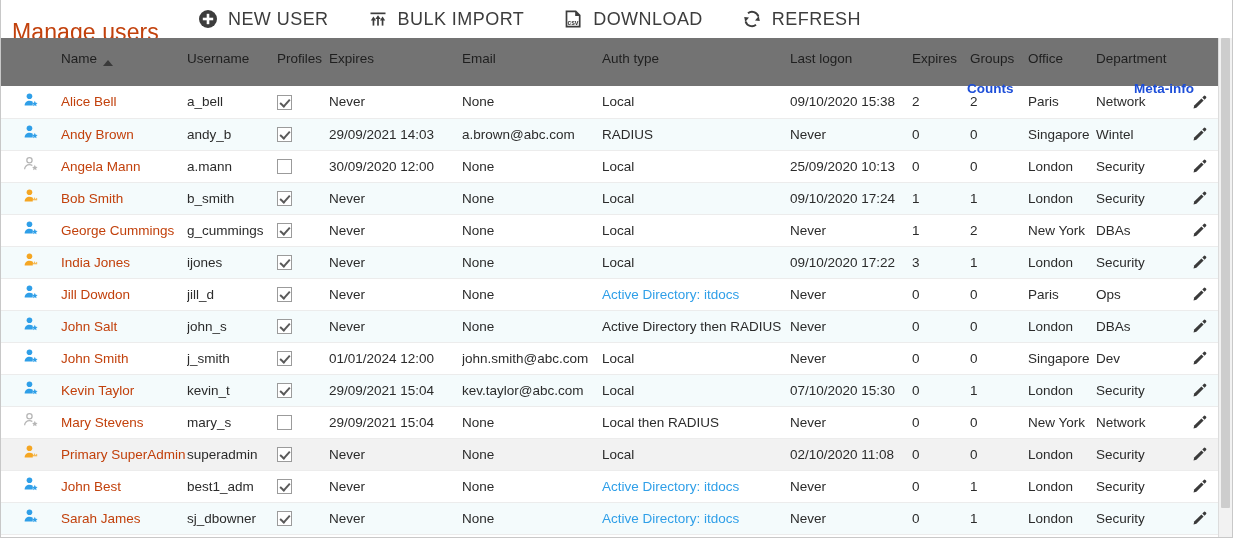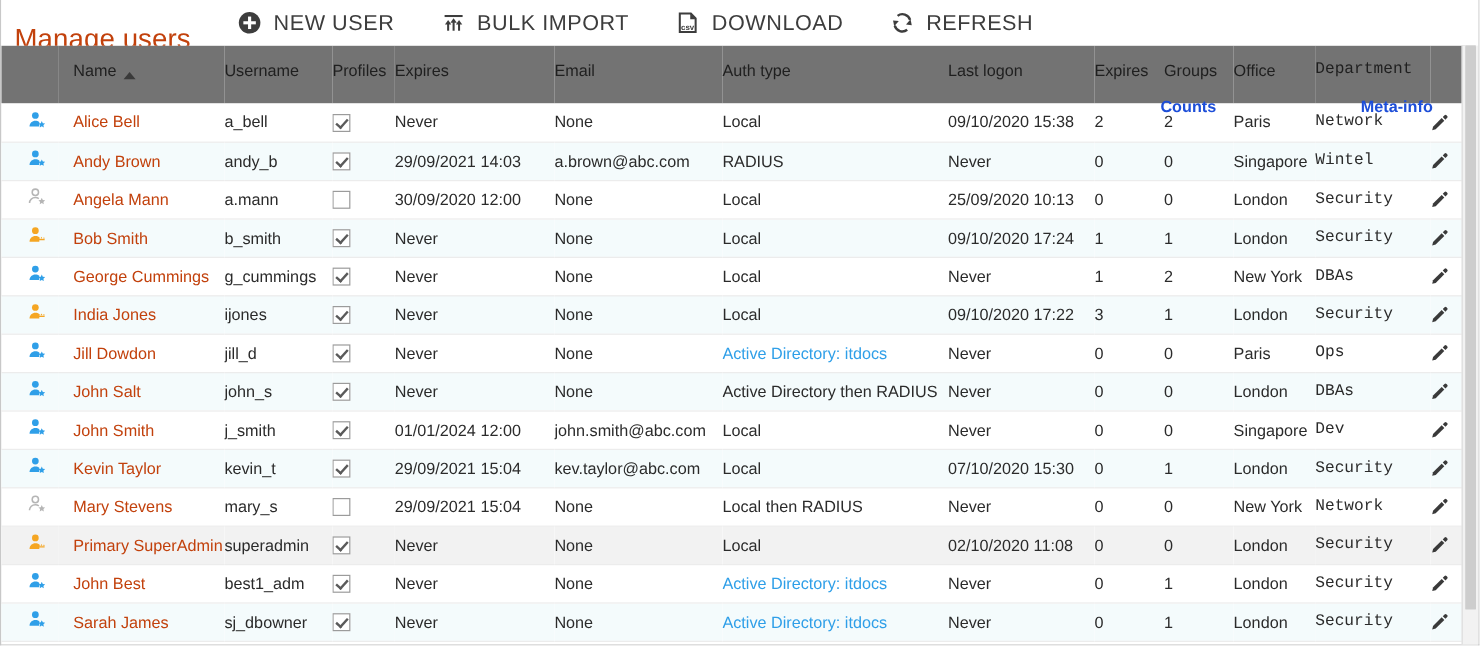--- a/index.html
+++ b/index.html
@@ -126,21 +126,21 @@
   .c-name    { width: 138px; }
   .c-user    { width: 90px;  }
   .c-enabled { width: 52px;  }
   .c-expires { width: 133px; }
   .c-email   { width: 140px; }
   .c-auth    { width: 188px; }
   .c-logon   { width: 122px; }
   .c-prof    { width: 58px;  }
   .c-grp     { width: 58px;  }
   .c-office  { width: 68px; margin-left: 32px;  }
-  .c-dept    { width: 96px; font-family: Liberation Mono, monospace;  }
+  .c-dept    { width: 96px;  }
   .c-edit    { width: 38px;  }
 
   td.c-name   { padding-left: 12px !important; }
   th.c-name   { padding-left: 12px !important; }
   td.c-user, th.c-user { padding-left: 0; }
   td.c-enabled, th.c-enabled { padding-left: 2px; }
   td.c-prof, th.c-prof, td.c-grp, th.c-grp { padding-left: 8px; }
 
   .uname-link {
     color: #c2410c;

